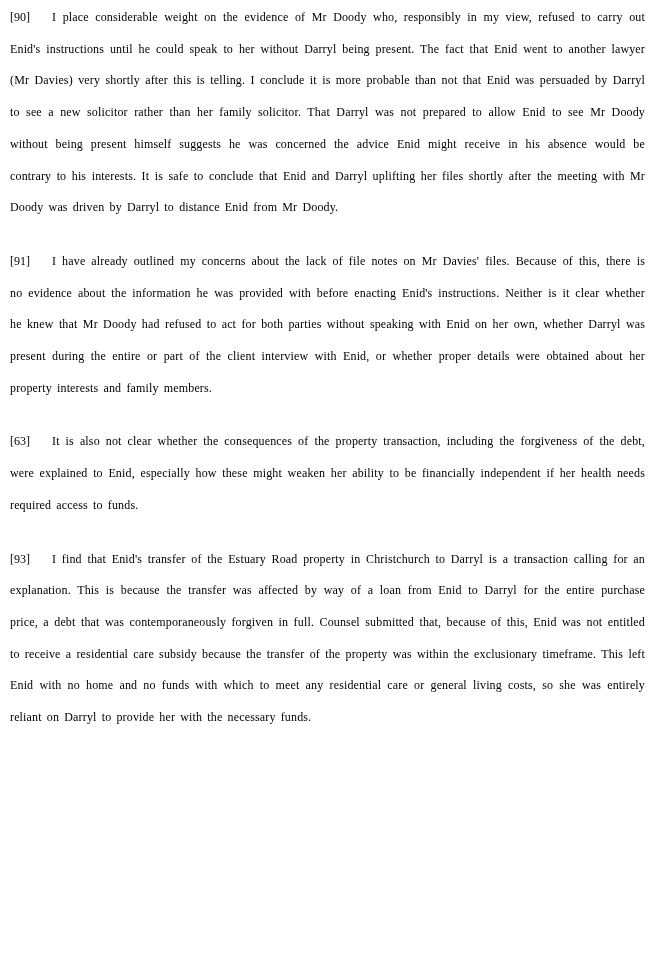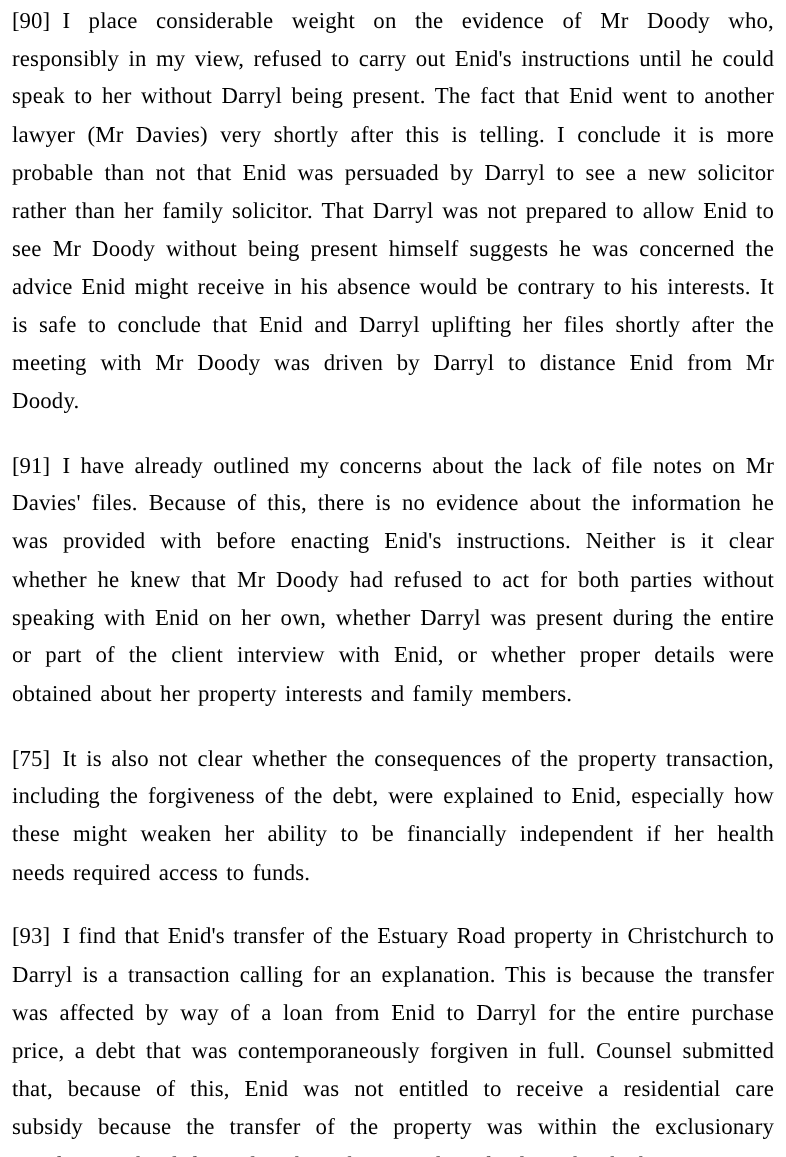--- a/index.html
+++ b/index.html
@@ -16,21 +16,21 @@
     }
     .page {
       box-sizing: border-box;
       width: 655px;
       height: 964px;
       padding: 2px 10px 0 10px;
       background: #ffffff;
     }
     p.para {
       margin: 0 0 22px 0;
-      font-size: 19px;
+      font-size: 12px;
       line-height: 31.7px;
       text-align: justify;
       word-spacing: 2px;
       letter-spacing: 0.15px;
     }
     p.para:last-child {
       margin-bottom: 0;
     }
     .pnum {
       display: inline-block;
@@ -45,20 +45,20 @@
 
   <p class="para">
     <span class="pnum">[90]</span><span>I place considerable weight on the evidence of Mr Doody who, responsibly in my view, refused to carry out Enid's instructions until he could speak to her without Darryl being present.  The fact that Enid went to another lawyer (Mr Davies) very shortly after this is telling. I conclude it is more probable than not that Enid was persuaded by Darryl to see a new solicitor rather than her family solicitor.  That Darryl was not prepared to allow Enid to see Mr Doody without being present himself suggests he was concerned the advice Enid might receive in his absence would be contrary to his interests.  It is safe to conclude that Enid and Darryl uplifting her files shortly after the meeting with Mr Doody was driven by Darryl to distance Enid from Mr Doody.</span>
   </p>
 
   <p class="para">
     <span class="pnum">[91]</span><span>I have already outlined my concerns about the lack of file notes on Mr Davies' files.  Because of this, there is no evidence about the information he was provided with before enacting Enid's instructions.  Neither is it clear whether he knew that Mr Doody had refused to act for both parties without speaking with Enid on her own, whether Darryl was present during the entire or part of the client interview with Enid, or whether proper details were obtained about her property interests and family members.</span>
   </p>
 
   <p class="para">
-    <span class="pnum">[75]</span><span>It is also not clear whether the consequences of the property transaction, including the forgiveness of the debt, were explained to Enid, especially how these might weaken her ability to be financially independent if her health needs required access to funds.</span>
+    <span class="pnum">[63]</span><span>It is also not clear whether the consequences of the property transaction, including the forgiveness of the debt, were explained to Enid, especially how these might weaken her ability to be financially independent if her health needs required access to funds.</span>
   </p>
 
   <p class="para">
     <span class="pnum">[93]</span><span>I find that Enid's transfer of the Estuary Road property in Christchurch to Darryl is a transaction calling for an explanation.  This is because the transfer was affected by way of a loan from Enid to Darryl for the entire purchase price, a debt that was contemporaneously forgiven in full.  Counsel submitted that, because of this, Enid was not entitled to receive a residential care subsidy because the transfer of the property was within the exclusionary timeframe.  This left Enid with no home and no funds with which to meet any residential care or general living costs, so she was entirely reliant on Darryl to provide her with the necessary funds.</span>
   </p>
 
 </div>
 
 </body></html>

